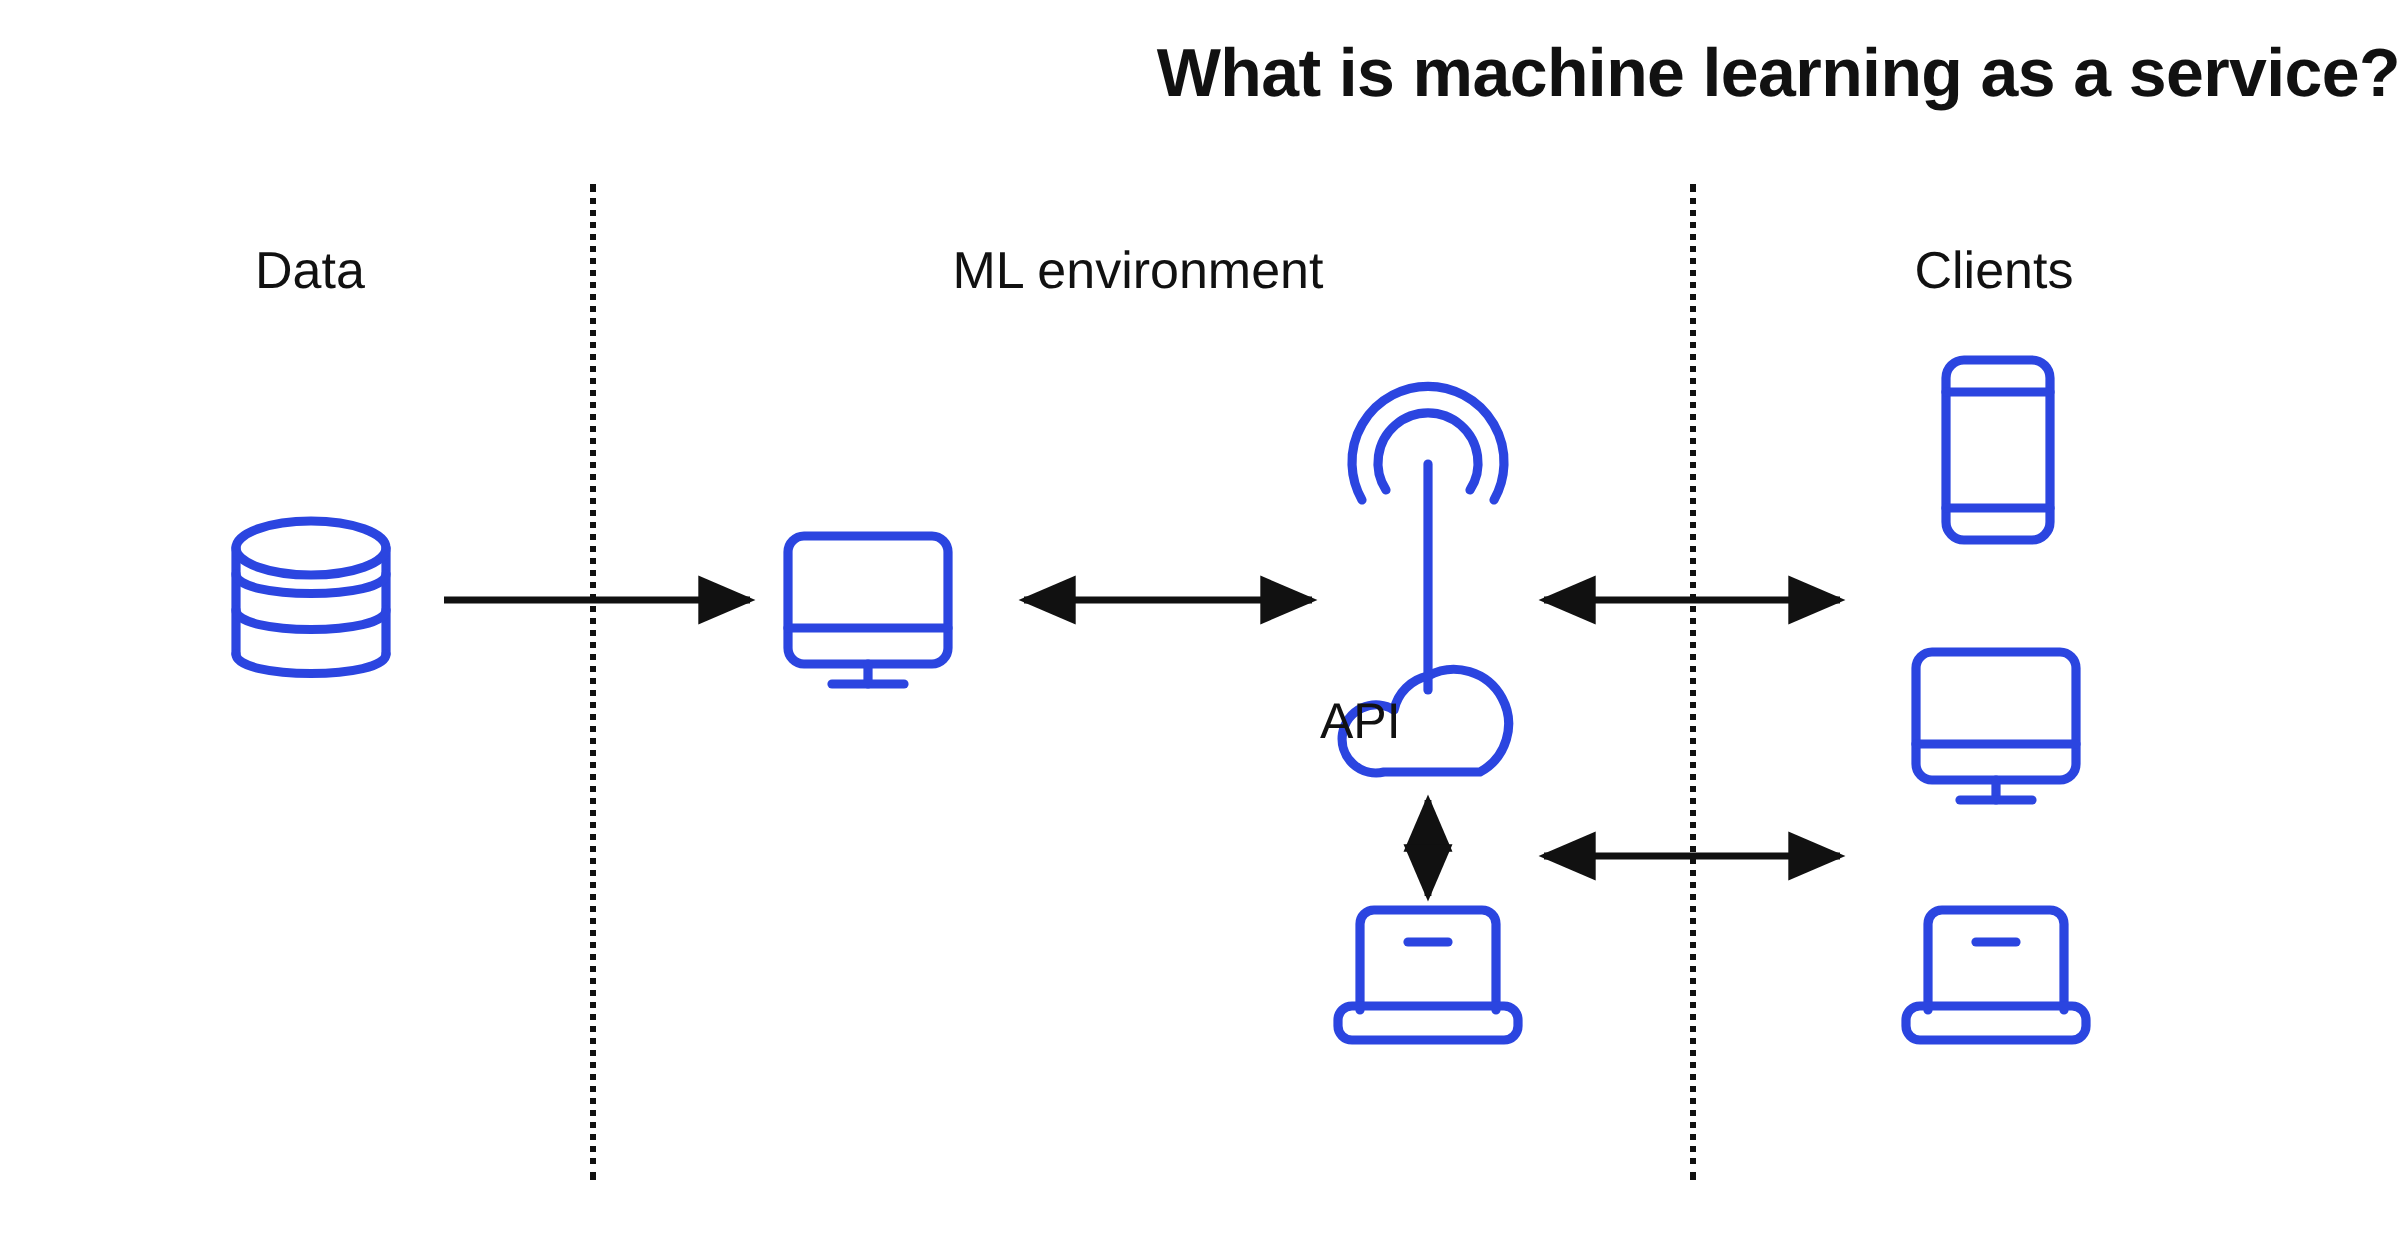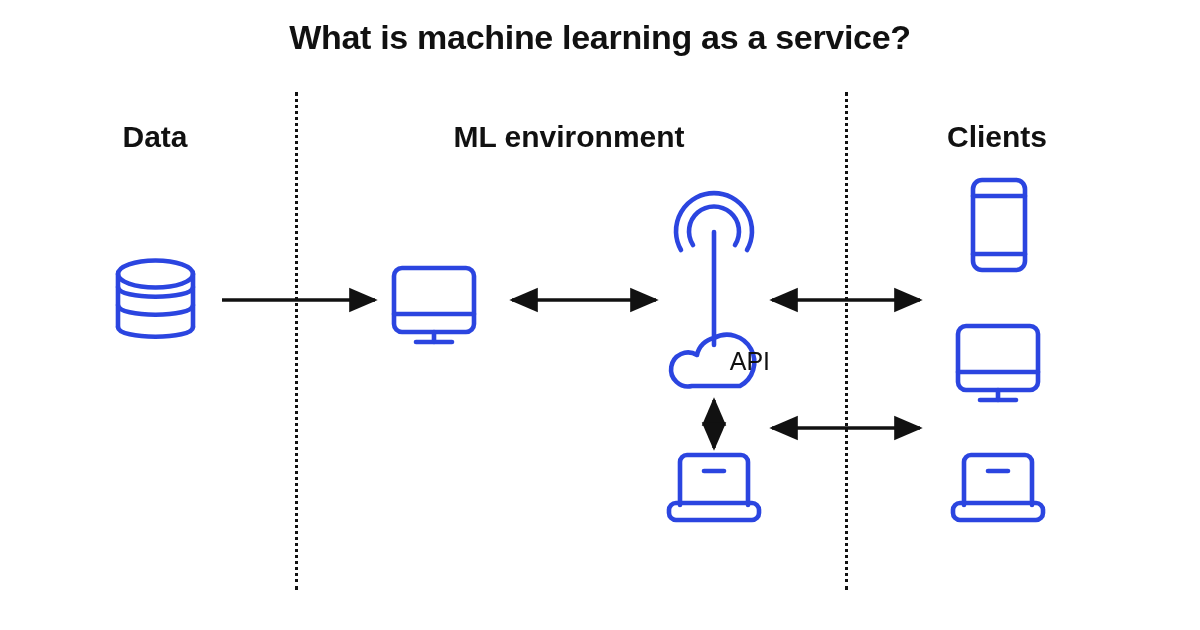--- a/index.html
+++ b/index.html
@@ -15,32 +15,32 @@
     overflow: hidden;
     font-family: "Liberation Sans", sans-serif;
   }
 
   
   #title {
     position: absolute;
     left: 0;
     top: 18px;
     width: 1200px;
-    text-align: center;
+    text-align: right;
     font-size: 34px;
     font-weight: bold;
     color: #111111;
     letter-spacing: -0.3px;
   }
 
   
   .col-label {
     position: absolute;
-    font-size: 30px;
-    font-weight: 700;
+    font-size: 26px;
+    font-weight: 400;
     color: #111111;
     text-align: center;
     white-space: nowrap;
   }
   #label-data        { left: 55px;  top: 120px; width: 200px; }
   #label-ml          { left: 369px; top: 120px; width: 400px; }
   #label-clients     { left: 897px; top: 120px; width: 200px; }
 
   
   .divider {
@@ -62,21 +62,21 @@
     height: 630px;
     overflow: visible;
   }
 
   
   #api-text {
     position: absolute;
     left: 660px;
     top: 347px;
     width: 110px;
-    text-align: right;
+    text-align: left;
     font-size: 25px;
     color: #111111;
     letter-spacing: 0px;
   }
 </style>
 </head>
 <body>
 
 <div id="canvas">
 

